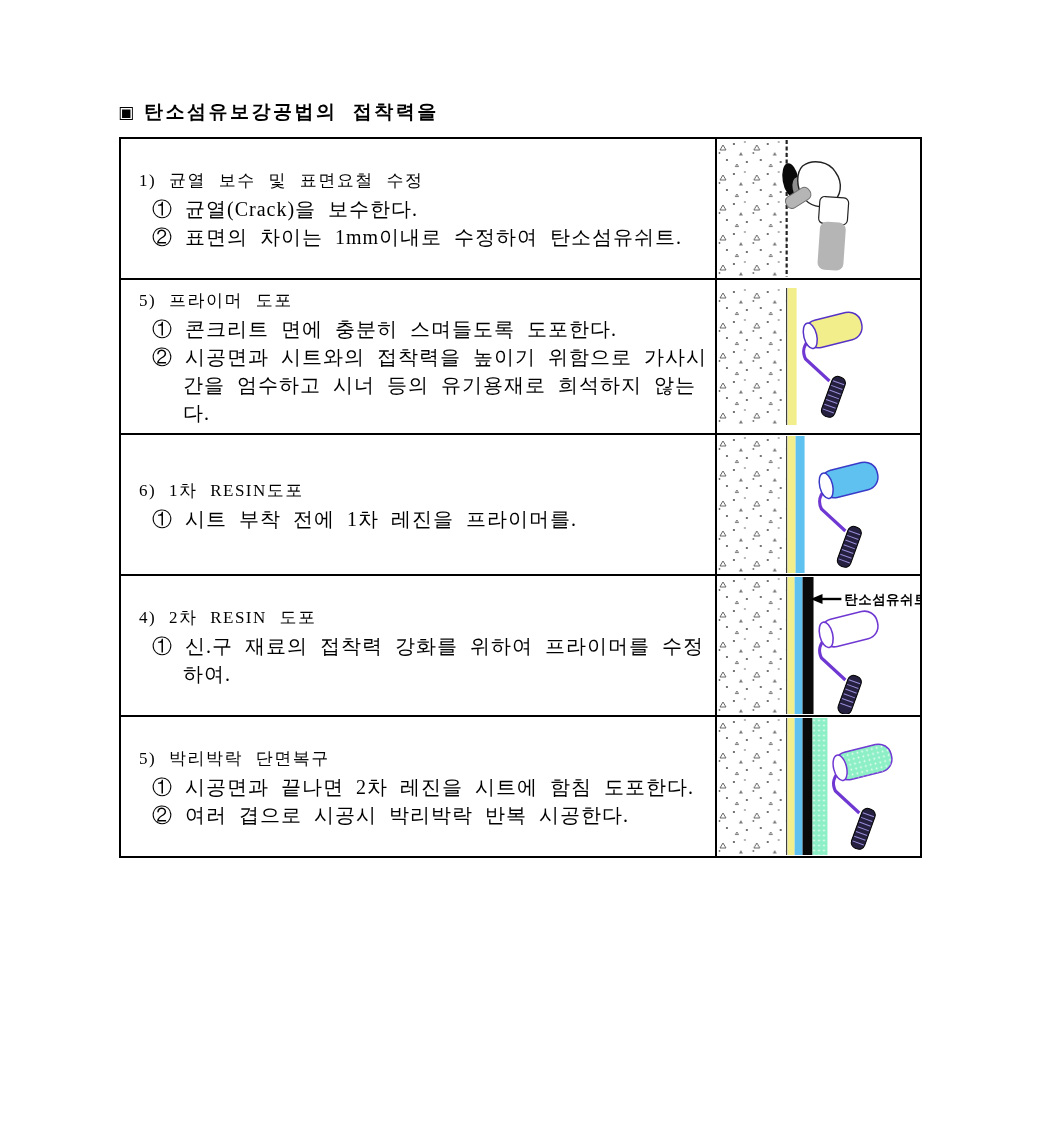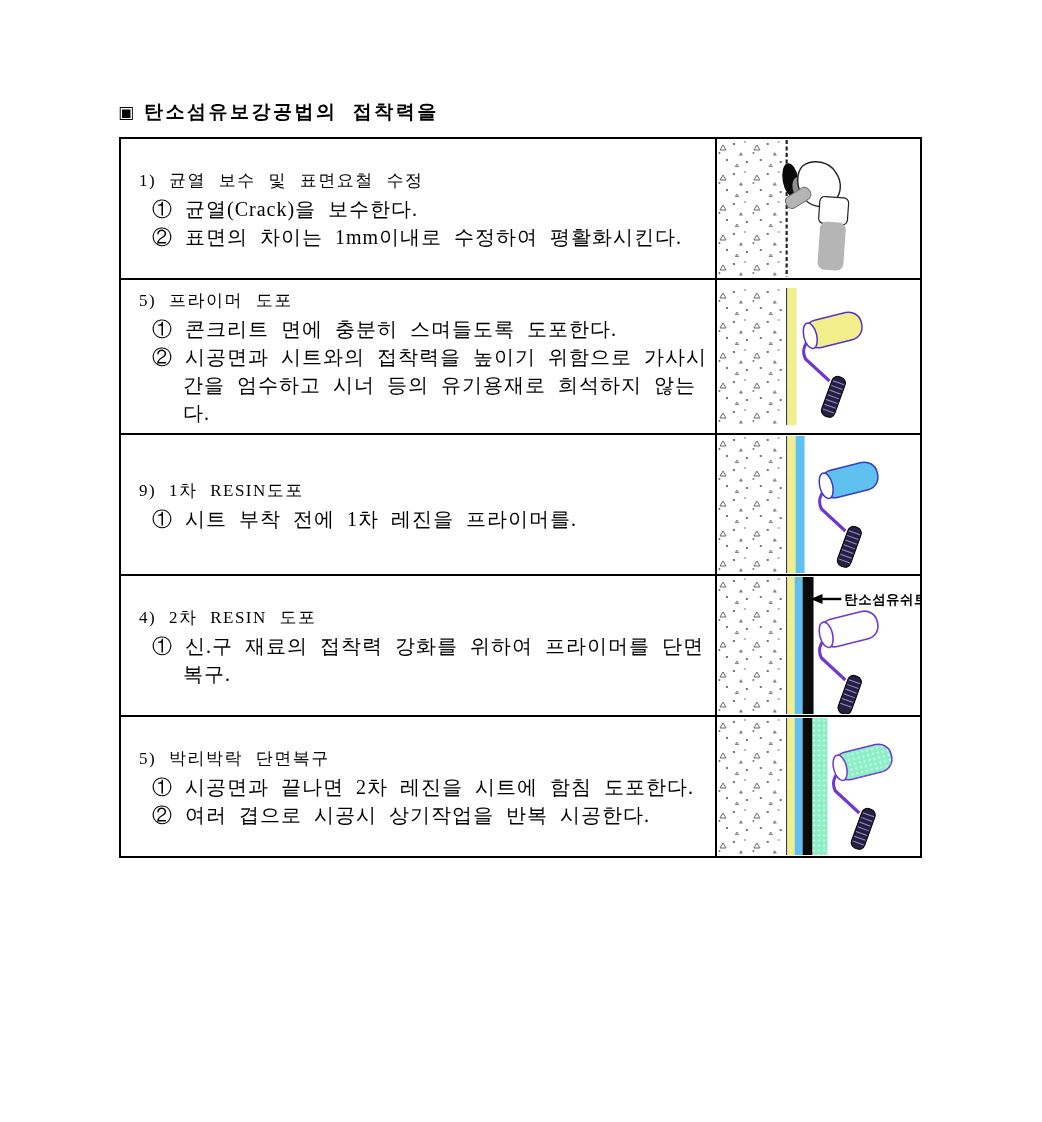--- a/index.html
+++ b/index.html
@@ -64,21 +64,21 @@
     <colgroup>
         <col style="width:596px">
         <col style="width:205px">
       </colgroup>
 
     <tbody>
         <tr class="step-row">
       <td class="text-cell">
         <div class="step-heading">1) 균열 보수 및 표면요철 수정</div>
         <div class="step-item">① 균열(Crack)을 보수한다.</div>
-        <div class="step-item">② 표면의 차이는 1mm이내로 수정하여 평활화시킨다.</div>
+        <div class="step-item">② 표면의 차이는 1mm이내로 수정하여 탄소섬유쉬트.</div>
       </td>
       <td class="img-cell">
         <svg viewBox="0 0 204 137" preserveAspectRatio="none">
           <rect x="0" y="0" width="204" height="137" fill="#ffffff"></rect>
           <rect x="0" y="0" width="70" height="137" fill="url(#concrete)"></rect>
           <line x1="70" y1="0" x2="70" y2="137" stroke-width="2.2" stroke-dasharray="4 2.5" stroke="#222222"></line>
           <g>
             <ellipse cx="74" cy="40" rx="8" ry="17" transform="rotate(-10 74 40)" fill="#0a0a0a"></ellipse>
             <ellipse cx="82" cy="48" rx="6" ry="11" transform="rotate(-10 82 48)" fill="#8f8f8f"></ellipse>
             <path d="M86,26 C97,18 113,22 119,32 C127,43 125,57 115,63 C105,70 92,66 86,56 C80,48 79,33 86,26 Z" fill="#ffffff" stroke="#222" stroke-width="1.4"></path>
@@ -116,21 +116,21 @@
               <rect x="135" y="94" width="14" height="42" rx="6" stroke="#000" stroke-width="1" fill="#262040"></rect>
               <path d="M136,100 h12 M136,105 h12 M136,110 h12 M136,115 h12 M136,120 h12 M136,125 h12 M136,130 h12" stroke="#9a8cd8" stroke-width="1"></path>
             </g>
           </g>
         </svg>
       </td>
     </tr>
 
     <tr class="step-row">
       <td class="text-cell">
-        <div class="step-heading">9) 1차 RESIN도포</div>
+        <div class="step-heading">6) 1차 RESIN도포</div>
         <div class="step-item">① 시트 부착 전에 1차 레진을 프라이머를.</div>
       </td>
       <td class="img-cell">
         <svg viewBox="0 0 204 137" preserveAspectRatio="none">
           <rect x="0" y="0" width="204" height="137" fill="#ffffff"></rect>
           <rect x="0" y="0" width="70" height="137" fill="url(#concrete)"></rect>
           <line x1="70" y1="0" x2="70" y2="137" stroke="#333" stroke-width="1.2"></line>
           <rect x="71" y="0" width="8" height="137" fill="#f2ee8c"></rect>
           <rect x="79" y="0" width="9" height="137" fill="#5ec1f0"></rect>
           <g transform="translate(-8,-4)">
@@ -144,21 +144,21 @@
               <path d="M136,100 h12 M136,105 h12 M136,110 h12 M136,115 h12 M136,120 h12 M136,125 h12 M136,130 h12" stroke="#9a8cd8" stroke-width="1"></path>
             </g>
           </g>
         </svg>
       </td>
     </tr>
 
     <tr class="step-row">
       <td class="text-cell">
         <div class="step-heading">4) 2차 RESIN 도포</div>
-        <div class="step-item">① 신.구 재료의 접착력 강화를 위하여 프라이머를 단면복구.</div>
+        <div class="step-item">① 신.구 재료의 접착력 강화를 위하여 프라이머를 수정하여.</div>
       </td>
       <td class="img-cell">
         <svg viewBox="0 0 204 137" preserveAspectRatio="none">
           <rect x="0" y="0" width="204" height="137" fill="#ffffff"></rect>
           <rect x="0" y="0" width="70" height="137" fill="url(#concrete)"></rect>
           <line x1="70" y1="0" x2="70" y2="137" stroke="#333" stroke-width="1.2"></line>
           <rect x="71" y="0" width="7" height="137" fill="#f2ee8c"></rect>
           <rect x="78" y="0" width="8" height="137" fill="#5ec1f0"></rect>
           <rect x="86" y="0" width="11" height="137" fill="#0a0a0a"></rect>
           <g>
@@ -178,21 +178,21 @@
             </g>
           </g>
         </svg>
       </td>
     </tr>
 
     <tr class="step-row">
       <td class="text-cell">
         <div class="step-heading">5) 박리박락 단면복구</div>
         <div class="step-item">① 시공면과 끝나면 2차 레진을 시트에 함침 도포한다.</div>
-        <div class="step-item">② 여러 겹으로 시공시 상기작업을 반복 시공한다.</div>
+        <div class="step-item">② 여러 겹으로 시공시 박리박락 반복 시공한다.</div>
       </td>
       <td class="img-cell">
         <svg viewBox="0 0 204 137" preserveAspectRatio="none">
           <rect x="0" y="0" width="204" height="137" fill="#ffffff"></rect>
           <rect x="0" y="0" width="70" height="137" fill="url(#concrete)"></rect>
           <line x1="70" y1="0" x2="70" y2="137" stroke="#333" stroke-width="1.2"></line>
           <rect x="71" y="0" width="7" height="137" fill="#f2ee8c"></rect>
           <rect x="78" y="0" width="8" height="137" fill="#5ec1f0"></rect>
           <rect x="86" y="0" width="10" height="137" fill="#0a0a0a"></rect>
           <rect x="96" y="0" width="15" height="137" fill="#8cefc5"></rect>

